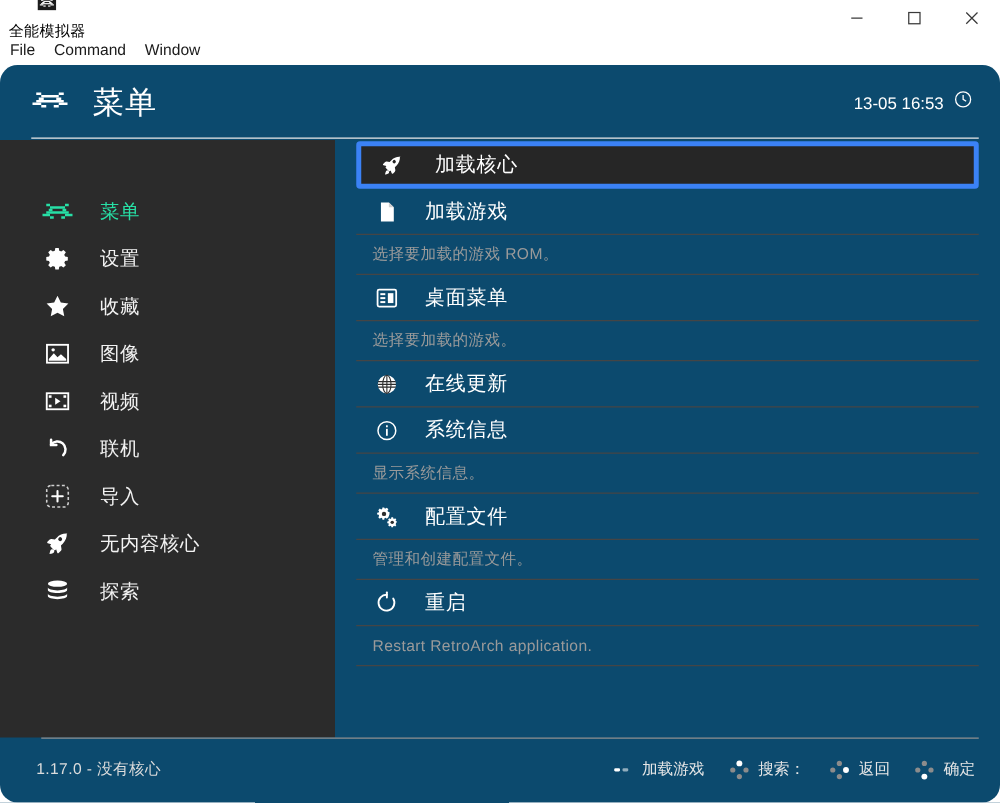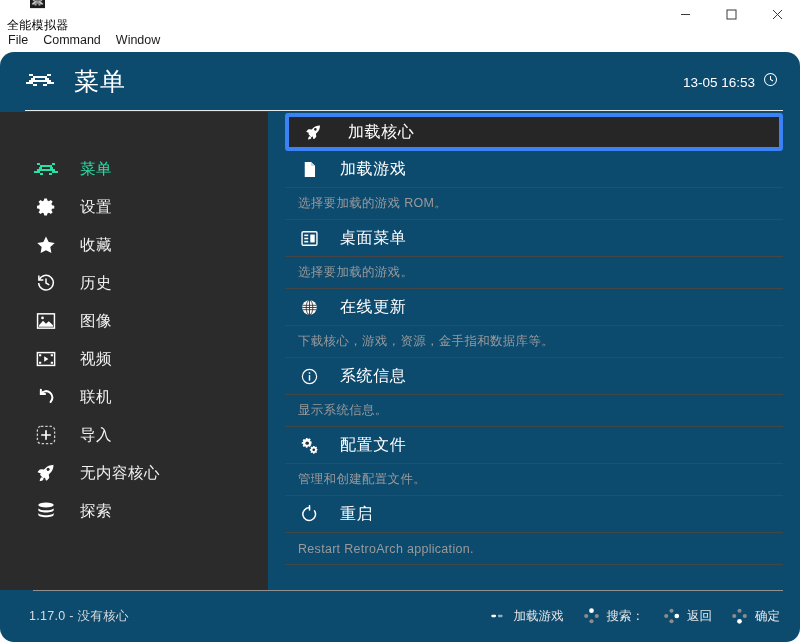--- a/index.html
+++ b/index.html
@@ -284,30 +284,20 @@
 
       <div class="side-item">
         <span class="side-icon">
           <svg viewBox="0 0 24 24" width="22" height="22" fill="#ffffff">
             <path d="M12 2.8l2.9 6 6.6.9-4.8 4.6 1.2 6.5L12 17.7 6.1 20.8l1.2-6.5L2.5 9.7l6.6-.9z"></path>
           </svg>
         </span>
         <span class="side-label">收藏</span>
       </div>
 
-      <div class="side-item">
-        <span class="side-icon">
-          <svg viewBox="0 0 24 24" width="22" height="22" fill="none" stroke="#ffffff" stroke-width="1.6">
-            <path d="M4.6 8.6A8 8 0 114 12"></path>
-            <path d="M4.2 4.4v4.4h4.4" stroke-linecap="round"></path>
-            <path d="M12 7.6V12l3 1.8" stroke-linecap="round"></path>
-          </svg>
-        </span>
-        <span class="side-label">历史</span>
-      </div>
 
       <div class="side-item">
         <span class="side-icon">
           <svg viewBox="0 0 24 24" width="22" height="22">
             <rect x="2.8" y="4.2" width="18.4" height="15.6" fill="none" stroke="#ffffff" stroke-width="1.6"></rect>
             <path d="M4.4 16.6l4.4-5 3.2 3.4 3-2.6 4.6 4.2v1.6H4.4z" fill="#ffffff"></path>
             <circle cx="8.2" cy="8.6" r="1.5" fill="#ffffff"></circle>
           </svg>
         </span>
         <span class="side-label">图像</span>
@@ -411,21 +401,20 @@
           <svg viewBox="0 0 24 24" width="19" height="19">
             <circle cx="12" cy="12" r="9.2" fill="#ffffff"></circle>
             <g stroke="#2d2d2d" stroke-width="1.1" fill="none">
               <ellipse cx="12" cy="12" rx="4.2" ry="9.2"></ellipse>
               <path d="M3 9.2h18M3 14.8h18M2.8 12h18.4M12 2.8v18.4"></path>
             </g>
           </svg>
         </span>
         <span class="entry-label">在线更新</span>
       </div>
-      <div class="sublabel">下载核心，游戏，资源，金手指和数据库等。</div>
 
       <div class="entry">
         <span class="entry-icon">
           <svg viewBox="0 0 24 24" width="19" height="19">
             <circle cx="12" cy="12" r="9" fill="none" stroke="#ffffff" stroke-width="1.5"></circle>
             <rect x="11.1" y="10.2" width="1.8" height="7" fill="#ffffff"></rect>
             <rect x="11.1" y="6.6" width="1.8" height="2" fill="#ffffff"></rect>
           </svg>
         </span>
         <span class="entry-label">系统信息</span>

